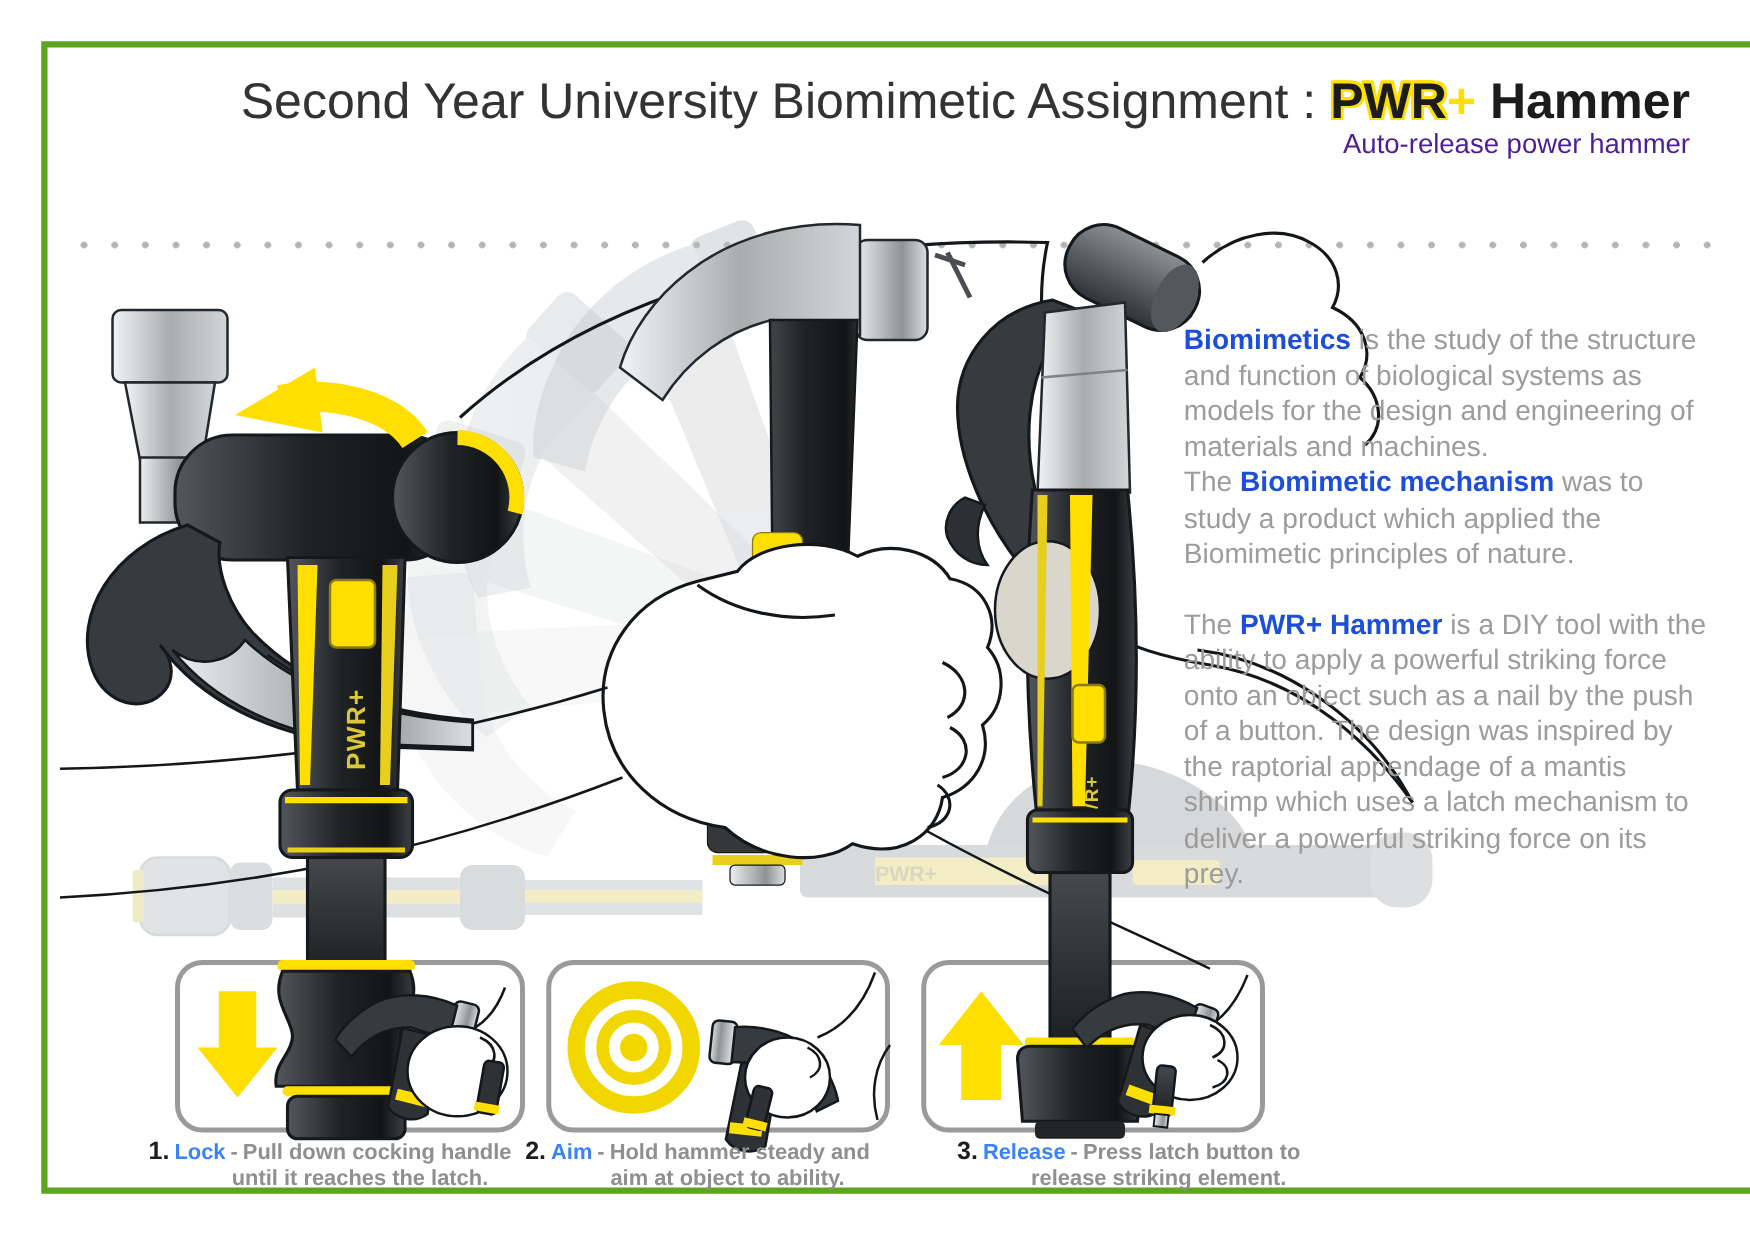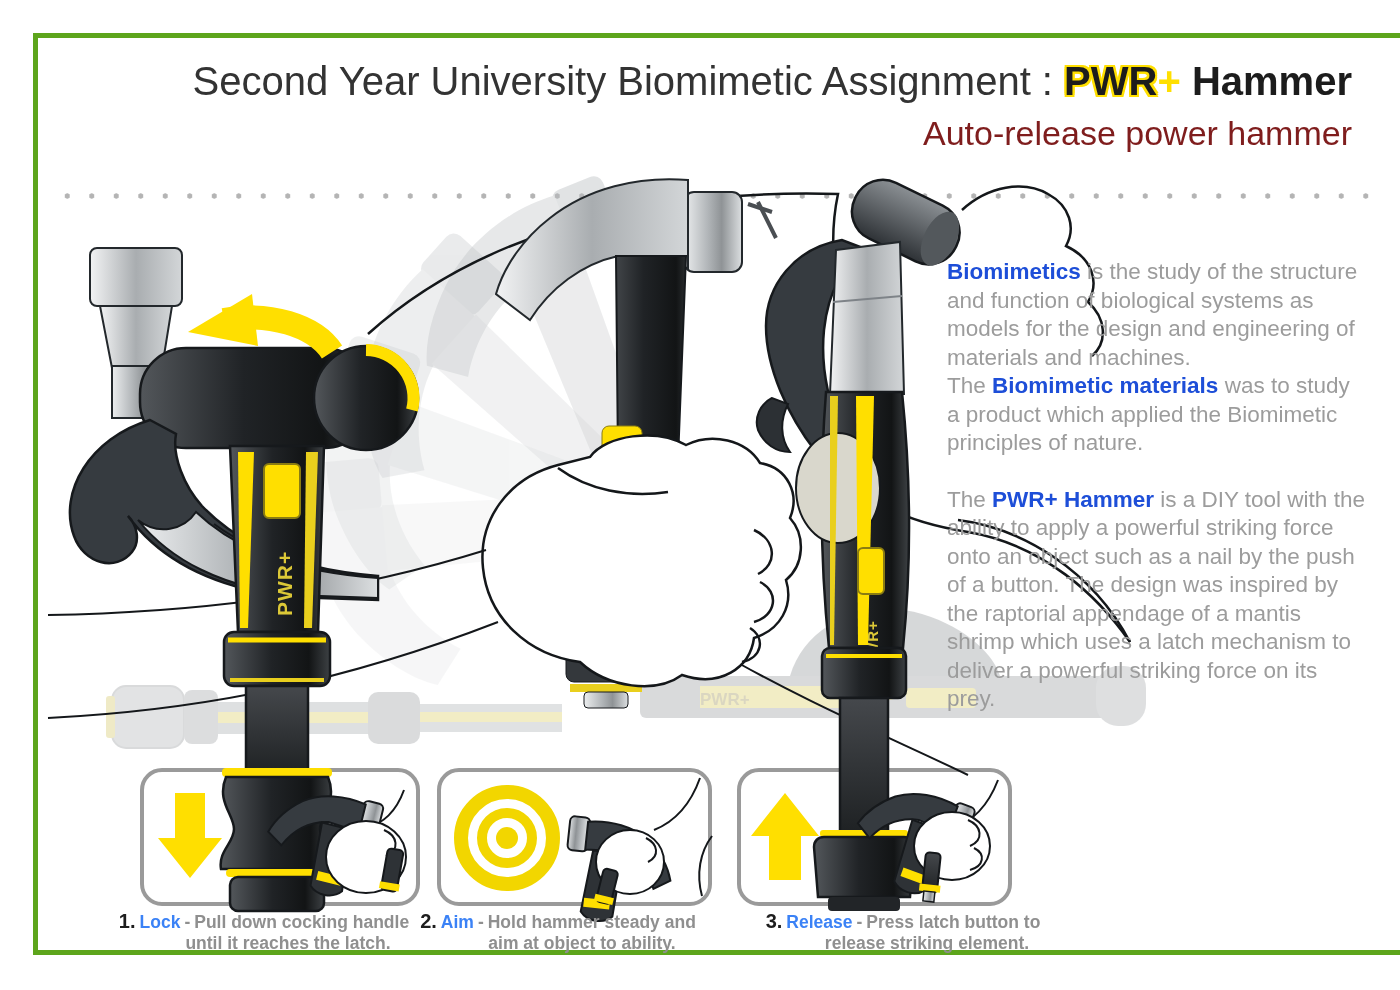--- a/index.html
+++ b/index.html
@@ -7,21 +7,21 @@
         font-family:"Liberation Sans",sans-serif;}
   .frame{position:absolute;left:33px;top:33px;right:-10px;bottom:35px;
          border:5px solid #5da51c;z-index:1;}
   .title-row{position:absolute;top:58px;right:48px;z-index:4;white-space:nowrap;
              font-size:40px;line-height:46px;color:#333;}
   .title-pwr{font-weight:bold;color:#1c1c1c;
     text-shadow:-2px -2px 0 #ffdf00,2px -2px 0 #ffdf00,-2px 2px 0 #ffdf00,2px 2px 0 #ffdf00,
                 -2px 0 0 #ffdf00,2px 0 0 #ffdf00,0 -2px 0 #ffdf00,0 2px 0 #ffdf00;}
   .title-plus{font-weight:bold;color:#ffdf00;}
   .title-suffix{font-weight:bold;color:#1c1c1c;}
-  .subtitle{position:absolute;top:114px;right:48px;z-index:4;font-size:34px;color:#7f1d1d;}
+  .subtitle{position:absolute;top:102px;right:48px;z-index:4;font-size:22px;color:#4c1d95;}
   .dots{position:absolute;left:55px;top:193px;width:1320px;height:6px;z-index:1;
         background-image:radial-gradient(circle,#b4b4b4 2.4px,transparent 2.9px);
         background-size:24.5px 6px;background-repeat:repeat-x;}
   .about{position:absolute;left:947px;top:258px;width:418px;z-index:4;
          font-size:22.5px;line-height:28.5px;color:#9c9c9c;}
   .about p{margin:0;}
   .about p.gap{margin-top:28px;}
   .green{color:#1d4ed8;font-weight:bold;}
   .art{position:absolute;left:0;top:0;z-index:3;pointer-events:none;}
   .stepbox{position:absolute;top:768px;height:130px;border:4px solid #9a9a9a;
@@ -42,21 +42,21 @@
 
   <div class="title-row">
     <span>Second Year University Biomimetic Assignment : </span><span class="title-pwr">PWR</span><span class="title-plus">+</span><span class="title-suffix"> Hammer</span>
   </div>
   <div class="subtitle">Auto-release power hammer</div>
 
   <div class="dots"></div>
 
   <div class="about">
     <p><span class="green">Biomimetics</span><span> is the study of the structure and function of biological systems as models for the design and engineering of materials and machines.</span></p>
-    <p><span>The </span><span class="green">Biomimetic materials</span><span> was to study a product which applied the Biomimetic principles of nature.</span></p>
+    <p><span>The </span><span class="green">Biomimetic mechanism</span><span> was to study a product which applied the Biomimetic principles of nature.</span></p>
     <p class="gap"><span>The </span><span class="green">PWR+ Hammer</span><span> is a DIY tool with the ability to apply a powerful striking force onto an object such as a nail by the push of a button. The design was inspired by the raptorial appendage of a mantis shrimp which uses a latch mechanism to deliver a powerful striking force on its prey.</span></p>
   </div>
 
   <div class="stepbox" style="left:140px;width:272px;"></div>
   <div class="stepbox" style="left:437px;width:267px;"></div>
   <div class="stepbox" style="left:737px;width:267px;"></div>
 
   <div class="caption" style="left:118px;width:292px;">
     <div><span class="cap-num">1.</span><span class="cap-label">Lock</span><span class="cap-sep">-</span><span>Pull down cocking handle</span></div>
     <div class="cap-line2">until it reaches the latch.</div>

